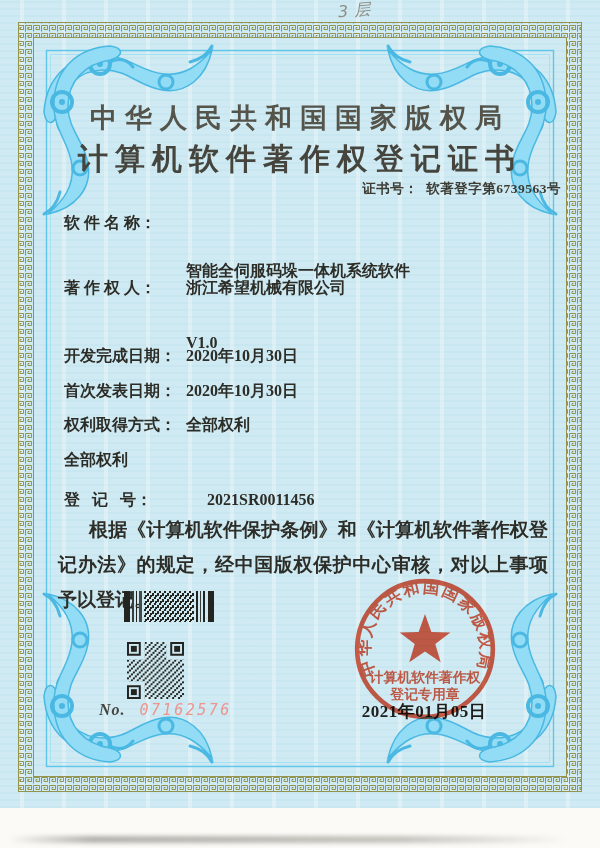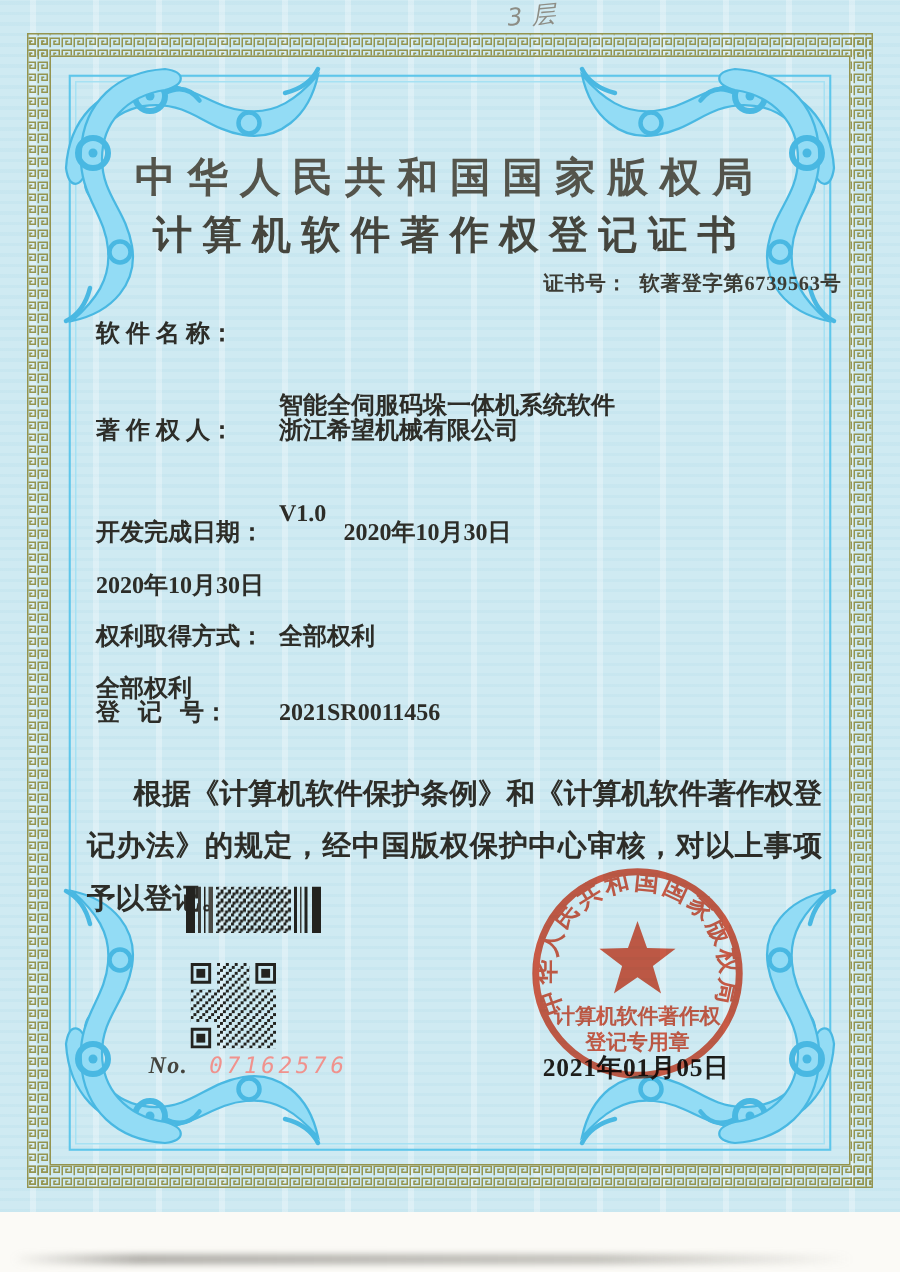--- a/index.html
+++ b/index.html
@@ -21,35 +21,35 @@
     font-family:"DejaVu Sans",sans-serif;font-style:italic;
     font-size:16px;color:#8d8d85;transform:rotate(-5deg);
     letter-spacing:6px;
   }
   .authority{
     position:absolute;left:0;top:100px;width:600px;text-align:center;
     font-size:27px;font-weight:bold;letter-spacing:8px;color:#54544b;
   }
   .cert-title{
     position:absolute;left:0;top:139px;width:600px;text-align:center;
-    font-size:26px;font-weight:bold;letter-spacing:7px;color:#45453d;
+    font-size:30px;font-weight:bold;letter-spacing:7px;color:#45453d;
   }
   .certno{
     position:absolute;right:39px;top:180px;
     font-size:13.5px;font-weight:bold;color:#3c3c35;letter-spacing:.5px;
   }
   .certno .sp{margin-left:8px;}
   .row{
     position:absolute;left:64px;display:flex;
     font-size:16px;font-weight:bold;color:#2d2d28;line-height:24px;
   }
   .row .lbl{width:122px;white-space:pre;flex:none;}
   .row .val{white-space:pre;}
-  .r1{top:211px;} .r2{top:276px;} .r3{top:344px;gap:43px;} .r4{top:379px;}
-  .r5{top:413px;} .r6{top:448px;} .r7{top:464px;}
+  .r1{top:211px;} .r2{top:276px;} .r3{top:344px;} .r4{top:379px;}
+  .r5{top:413px;} .r6{top:448px;} .r7{top:488px;gap:21px;}
   .statement{
     position:absolute;left:58px;top:512px;width:490px;
     font-size:19px;font-weight:bold;color:#2d2d28;
     line-height:35px;text-indent:31px;text-align:justify;
   }
   .barcode{position:absolute;left:124px;top:591px;width:92px;height:31px;}
   .qr{position:absolute;left:127px;top:642px;width:57px;height:57px;}
   .no-line{position:absolute;left:99px;top:701px;font-size:16px;color:#45453e;font-style:italic;}
   .no-line .no-label{font-weight:bold;letter-spacing:1px;}
   .no-line .no-value{
@@ -129,20 +129,21 @@
   </div>
   <div class="row r2">
     <span class="lbl">著 作 权 人：</span>
     <span class="val">浙江希望机械有限公司</span>
   </div>
   <div class="row r3">
     <span class="lbl">开发完成日期：</span>
     <span class="val">2020年10月30日</span>
   </div>
   <div class="row r4">
+    <span class="lbl">首次发表日期：</span>
     <span class="val">2020年10月30日</span>
   </div>
   <div class="row r5">
     <span class="lbl">权利取得方式：</span>
     <span class="val">全部权利</span>
   </div>
   <div class="row r6">
     <span class="val">全部权利</span>
   </div>
   <div class="row r7">

